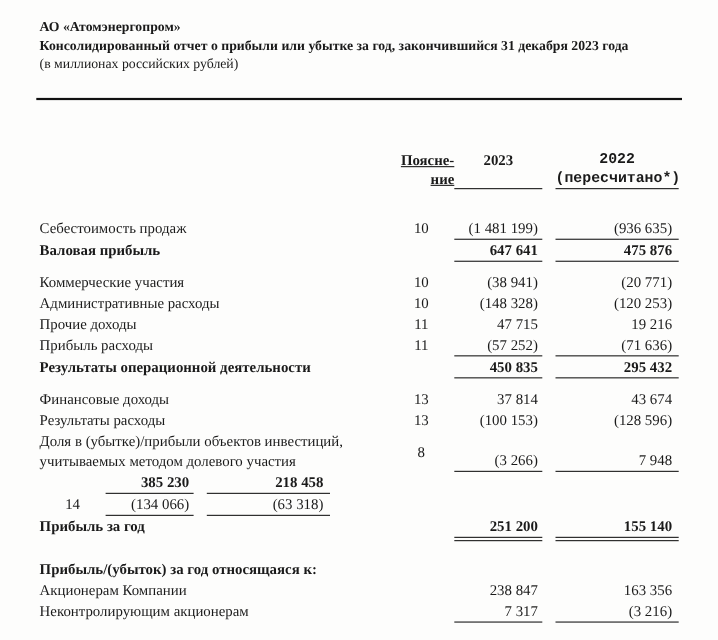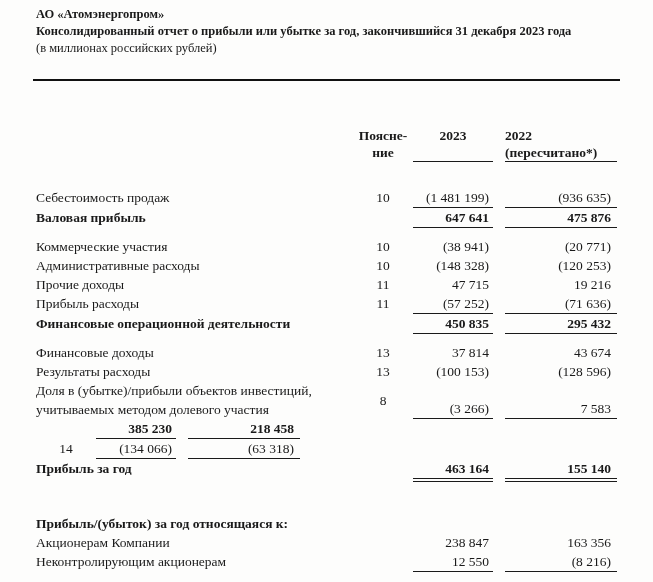--- a/index.html
+++ b/index.html
@@ -3,21 +3,21 @@
 <meta charset="utf-8">
 <style>
   * { box-sizing: border-box; margin: 0; padding: 0; }
   html, body {
     width: 653px; height: 582px;
     background: #fdfdfc;
     font-family: "Liberation Serif", "DejaVu Serif", serif;
     color: #1a1a1a;
     overflow: hidden;
   }
-  .page { padding: 6px 36px 0 36px; width: 653px; }
+  .page { padding: 16px 36px 0 36px; width: 653px; }
 
   
   .doc-header { font-size: 12.5px; line-height: 17px; }
   .doc-header .company, .doc-header .title { font-weight: bold; }
   .top-rule {
     border: none;
     border-top: 2.6px solid #111;
     margin: 22px 0 0 -3px;
     width: 587px;
   }
@@ -27,36 +27,37 @@
   .row { display: flex; align-items: baseline; line-height: 19px; }
   .cell.label { width: 317px; padding-right: 6px; }
   .cell.note  { width: 60px; text-align: center; }
   .cell.v1    { width: 80px;  text-align: right; padding-right: 4px; }
   .cell.v2    { width: 112px; text-align: right; padding-right: 6px; margin-left: 12px; }
 
   .row.bold .label, .row.bold .v1, .row.bold .v2 { font-weight: bold; }
   .row.ul .v1, .row.ul .v2 { border-bottom: 1.4px solid #1a1a1a; }
   .row.dul .v1, .row.dul .v2 { border-bottom: 4px double #1a1a1a; }
   .row.gap-after { margin-bottom: 9px; }
-  .row.gap-after-lg { margin-bottom: 32px; }
+  .row.gap-after-lg { margin-bottom: 16px; }
 
   .row.multiline { align-items: flex-end; justify-content: flex-end; }
   .row.multiline .note { align-self: center; }
 
   
   .header-row { display: flex; align-items: stretch; font-weight: bold; line-height: 17px; margin-bottom: 26px; }
   .header-row .hl { width: 317px; }
-  .header-row .hnote { width: 60px; text-align: center; white-space: pre-line; }
+  .header-row .hnote { width: 60px; text-align: right; white-space: pre-line; text-decoration: underline; }
   .header-row .hv1 {
     width: 80px; text-align: center;
     border-bottom: 1.4px solid #1a1a1a;
   }
   .header-row .hv2 {
-    width: 112px; margin-left: 12px; text-align: left;
+    width: 112px; margin-left: 12px; text-align: center;
     border-bottom: 1.4px solid #1a1a1a;
+    font-family: Liberation Mono, monospace;
   }
   .header-row .hv2 .sub { display: block; }
 </style>
 </head>
 <body>
 
 <div class="page">
 
   <div class="doc-header">
     <div class="company">АО «Атомэнергопром»</div>
@@ -113,21 +114,21 @@
     </div>
 
     <div class="row ul">
       <div class="cell label">Прибыль расходы</div>
       <div class="cell note">11</div>
       <div class="cell v1">(57 252)</div>
       <div class="cell v2">(71 636)</div>
     </div>
 
     <div class="row bold ul gap-after">
-      <div class="cell label">Финансовые операционной деятельности</div>
+      <div class="cell label">Результаты операционной деятельности</div>
       <div class="cell note"></div>
       <div class="cell v1">450 835</div>
       <div class="cell v2">295 432</div>
     </div>
 
     <div class="row">
       <div class="cell label">Финансовые доходы</div>
       <div class="cell note">13</div>
       <div class="cell v1">37 814</div>
       <div class="cell v2">43 674</div>
@@ -137,57 +138,57 @@
       <div class="cell label">Результаты расходы</div>
       <div class="cell note">13</div>
       <div class="cell v1">(100 153)</div>
       <div class="cell v2">(128 596)</div>
     </div>
 
     <div class="row multiline ul">
       <div class="cell label">Доля в (убытке)/прибыли объектов инвестиций, учитываемых методом долевого участия</div>
       <div class="cell note">8</div>
       <div class="cell v1">(3 266)</div>
-      <div class="cell v2">7 583</div>
+      <div class="cell v2">7 948</div>
     </div>
 
     <div class="row bold ul">
       <div class="cell note"></div>
       <div class="cell v1">385 230</div>
       <div class="cell v2">218 458</div>
     </div>
 
     <div class="row ul">
       <div class="cell note">14</div>
       <div class="cell v1">(134 066)</div>
       <div class="cell v2">(63 318)</div>
     </div>
 
     <div class="row bold dul gap-after-lg">
       <div class="cell label">Прибыль за год</div>
       <div class="cell note"></div>
-      <div class="cell v1">463 164</div>
+      <div class="cell v1">251 200</div>
       <div class="cell v2">155 140</div>
     </div>
 
     <div class="row bold">
       <div class="cell label">Прибыль/(убыток) за год относящаяся к:</div>
       <div class="cell note"></div>
       <div class="cell v1"></div>
       <div class="cell v2"></div>
     </div>
 
     <div class="row">
       <div class="cell label">Акционерам Компании</div>
       <div class="cell note"></div>
       <div class="cell v1">238 847</div>
       <div class="cell v2">163 356</div>
     </div>
 
     <div class="row ul">
       <div class="cell label">Неконтролирующим акционерам</div>
       <div class="cell note"></div>
-      <div class="cell v1">12 550</div>
-      <div class="cell v2">(8 216)</div>
+      <div class="cell v1">7 317</div>
+      <div class="cell v2">(3 216)</div>
     </div>
 
   </div>
 </div>
 
 </body></html>

